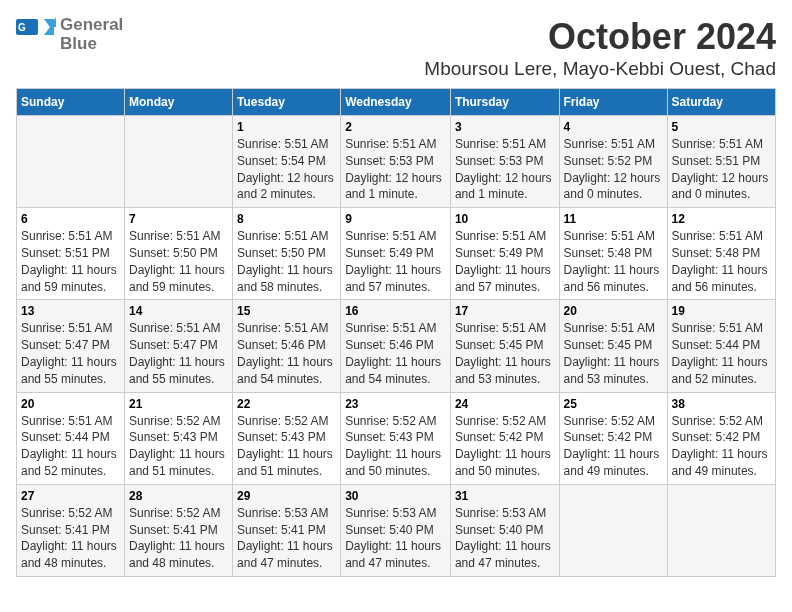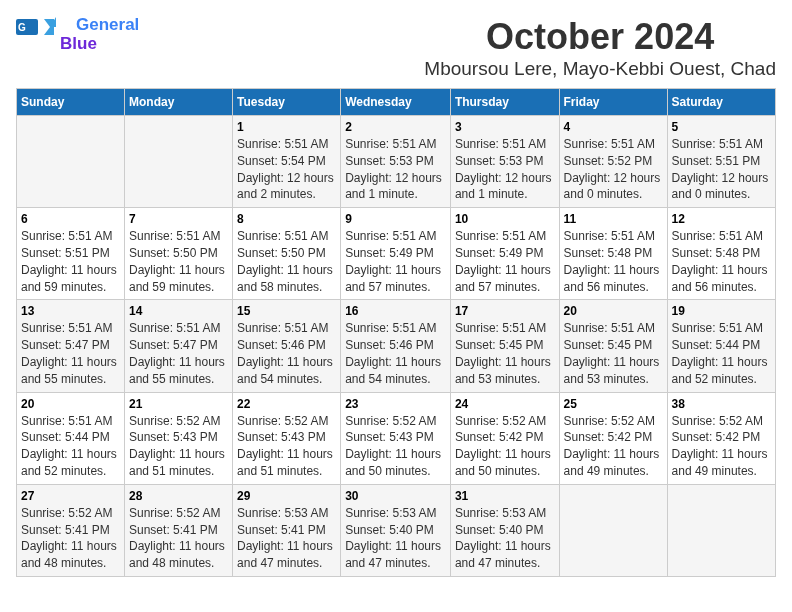--- a/index.html
+++ b/index.html
@@ -15,21 +15,21 @@
       justify-content: space-between;
       align-items: flex-start;
       margin-bottom: 8px;
     }
     .logo {
       display: flex;
       flex-direction: column;
       align-items: flex-start;
     }
     .title-block {
-      text-align: center;
+      text-align: right;
     }
     .month-title {
       font-size: 36px;
       font-weight: bold;
       color: #333;
     }
     .location-title {
       font-size: 19px;
       color: #333;
       font-weight: normal;
@@ -81,22 +81,22 @@
       <div style="position:relative;width:40px;height:36px;">
         <svg width="40" height="36" viewBox="0 0 40 36">
           <rect x="0" y="2" width="22" height="16" rx="2" fill="#1a6fb5"></rect>
           <text x="2" y="14" font-size="10" font-weight="bold" fill="white" font-family="Arial">G</text>
           <polygon points="28,2 38,2 38,18 28,18 34,10" fill="#3aa0e0"></polygon>
           <polygon points="34,10 40,0 40,10" fill="#3aa0e0"></polygon>
         </svg>
       </div>
       <div>
         <div style="font-size:17px;font-weight:bold;line-height:1.1;color:#333;">
-          <span style="color:#3b82f6;margin-left:16px;">General</span><br>
-          <span style="color:#6d28d9;">Blue</span>
+          <span style="color:#737373;">General</span><br>
+          <span style="color:#737373;">Blue</span>
         </div>
       </div>
     </div>
   </div>
   <div class="title-block">
     <div class="month-title">October 2024</div>
     <div class="location-title">Mboursou Lere, Mayo-Kebbi Ouest, Chad</div>
   </div>
 </div>
 

